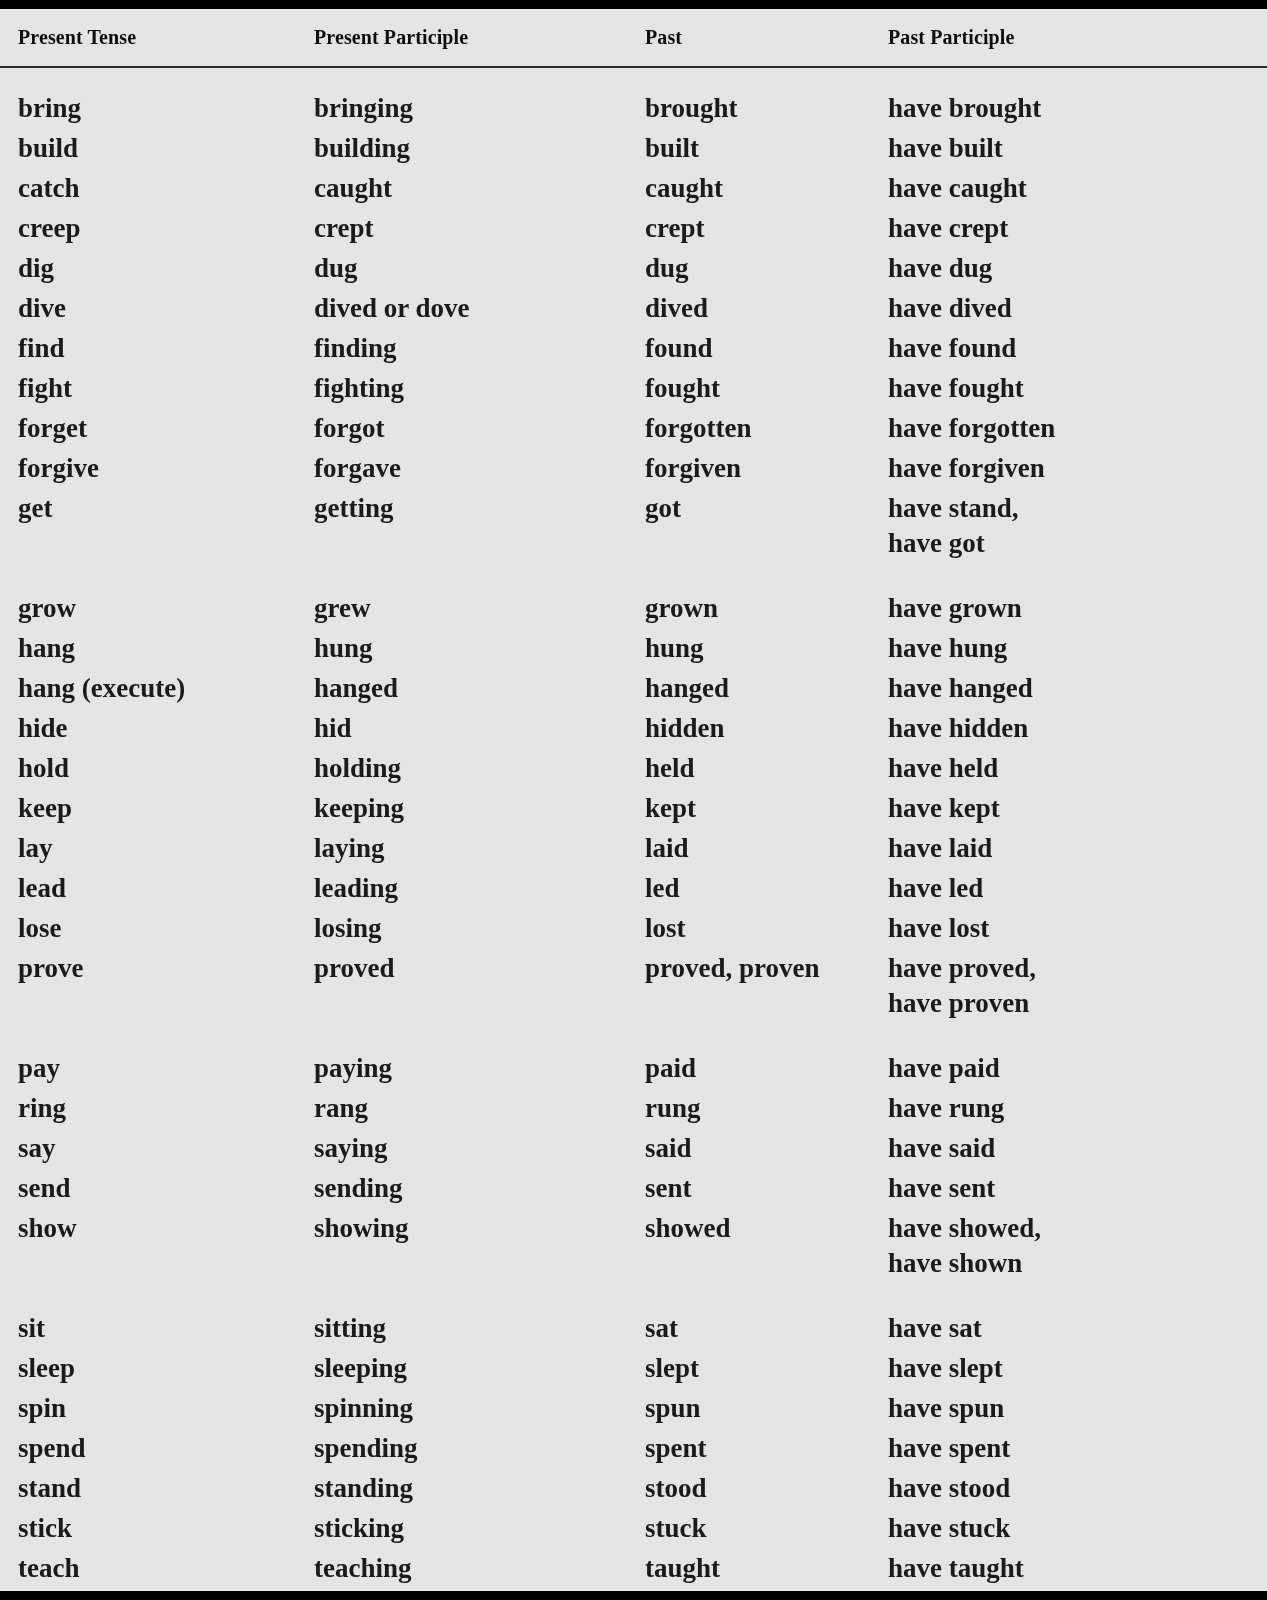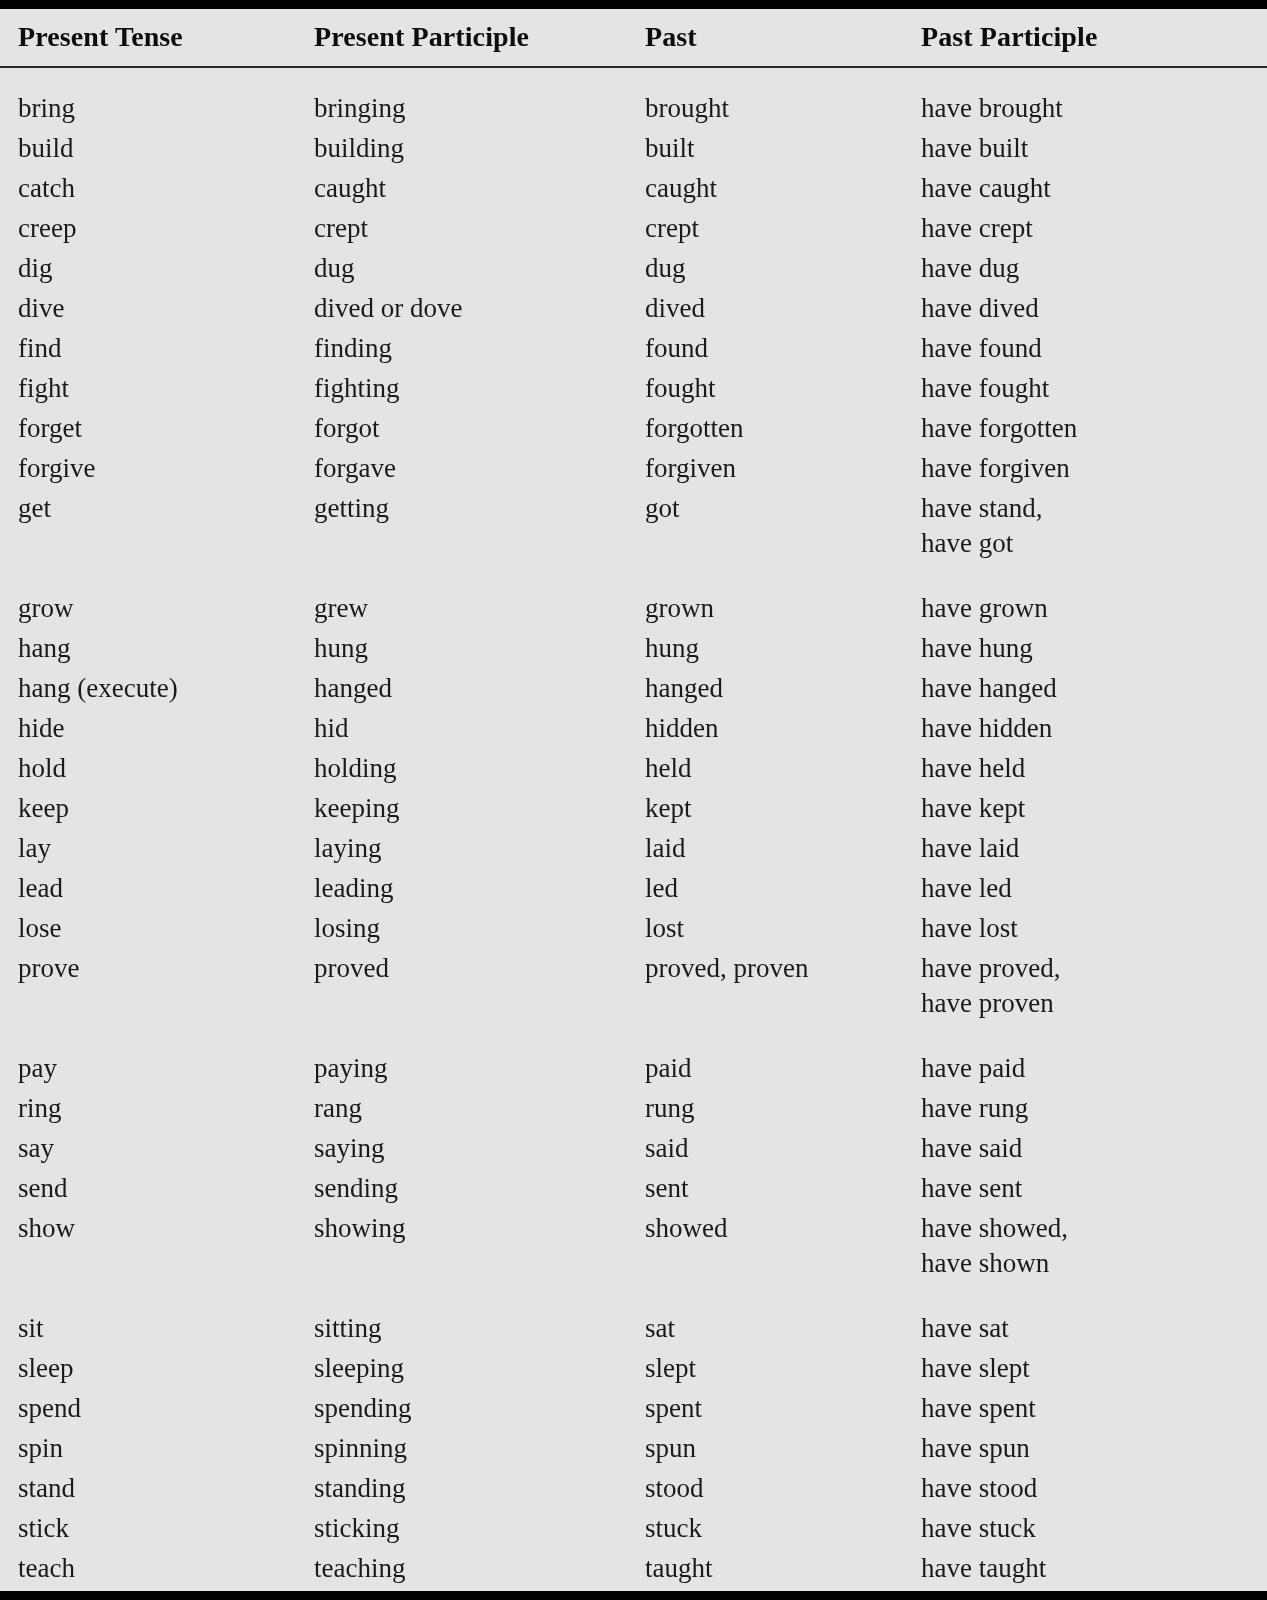--- a/index.html
+++ b/index.html
@@ -59,35 +59,36 @@
 
   .head-row {
     position: relative;
     height: 57px;
   }
 
   .head-cell {
     position: absolute;
     top: 11px;
     font-weight: bold;
-    font-size: 28px;
+    font-size: 20px;
     line-height: 34px;
     letter-spacing: 0.1px;
     white-space: nowrap;
     color: #0d0d0d;
   }
 
   .body-rows {
     position: relative;
     margin-top: 22px;
   }
 
   .row {
     position: relative;
     height: 40px;
+    font-weight: bold;
   }
   .row.tall {
     height: 70px;
     padding-left: 44px;
   }
   .row.gap-after {
     margin-bottom: 30px;
   }
 
   .cell {
@@ -99,21 +100,21 @@
     color: #1a1a1a;
   }
   .cell .l2 {
     display: block;
     line-height: 30px;
   }
 
   .c1 { left: 18px; }
   .c2 { left: 314px; }
   .c3 { left: 645px; }
-  .c4 { left: 921px; }
+  .c4 { left: 888px; }
 </style>
 </head>
 <body>
 
 <div class="sheet">
 
   <div class="rule-top"></div>
 
   <div class="table">
 
@@ -287,32 +288,32 @@
           <div class="cell c3">sat</div>
           <div class="cell c4">have sat</div>
         </div>
         <div class="row">
           <div class="cell c1">sleep</div>
           <div class="cell c2">sleeping</div>
           <div class="cell c3">slept</div>
           <div class="cell c4">have slept</div>
         </div>
         <div class="row">
+          <div class="cell c1">spin</div>
+          <div class="cell c2">spinning</div>
+          <div class="cell c3">spun</div>
+          <div class="cell c4">have spun</div>
+        </div>
+        <div class="row">
           <div class="cell c1">spend</div>
           <div class="cell c2">spending</div>
           <div class="cell c3">spent</div>
           <div class="cell c4">have spent</div>
         </div>
         <div class="row">
-          <div class="cell c1">spin</div>
-          <div class="cell c2">spinning</div>
-          <div class="cell c3">spun</div>
-          <div class="cell c4">have spun</div>
-        </div>
-        <div class="row">
           <div class="cell c1">stand</div>
           <div class="cell c2">standing</div>
           <div class="cell c3">stood</div>
           <div class="cell c4">have stood</div>
         </div>
         <div class="row">
           <div class="cell c1">stick</div>
           <div class="cell c2">sticking</div>
           <div class="cell c3">stuck</div>
           <div class="cell c4">have stuck</div>

